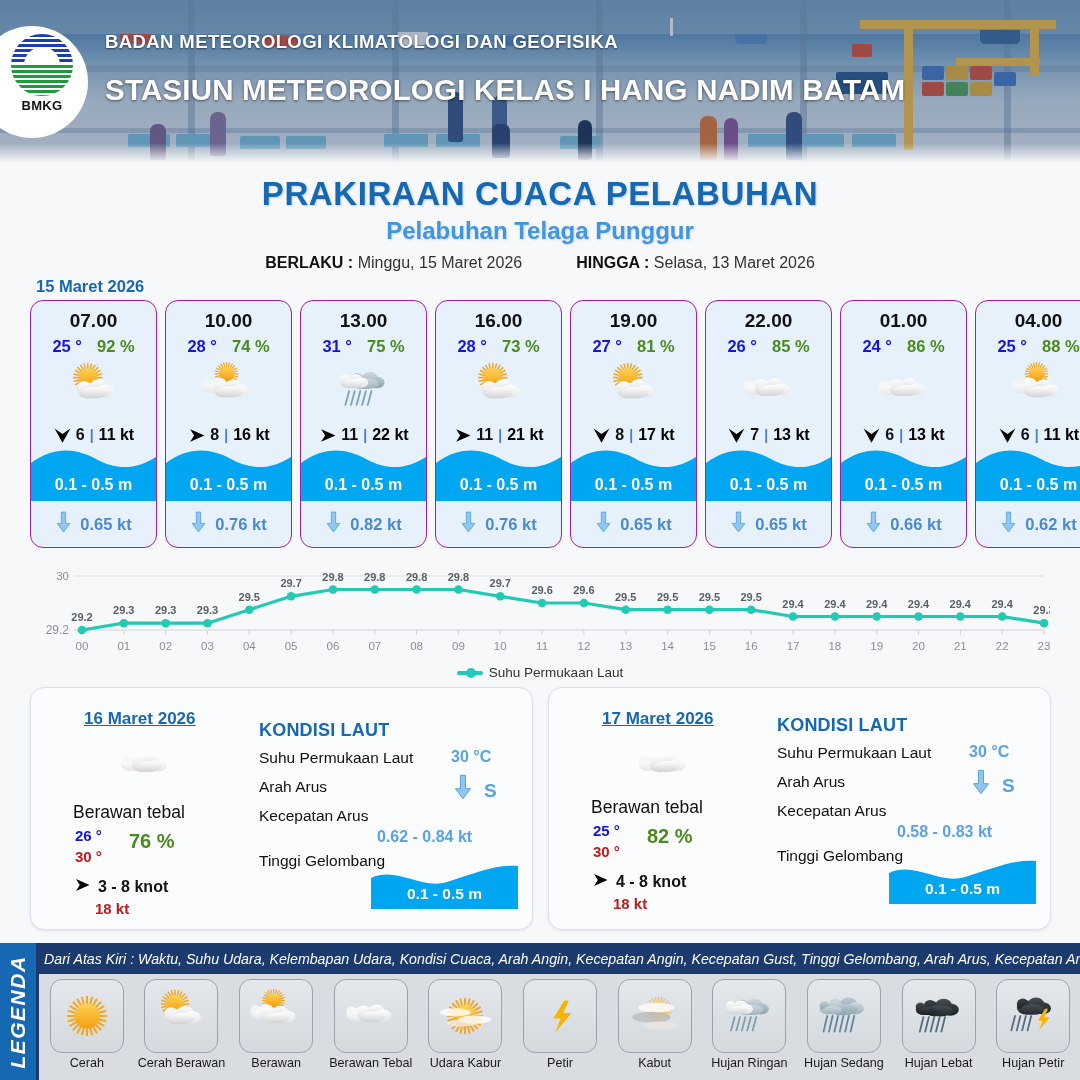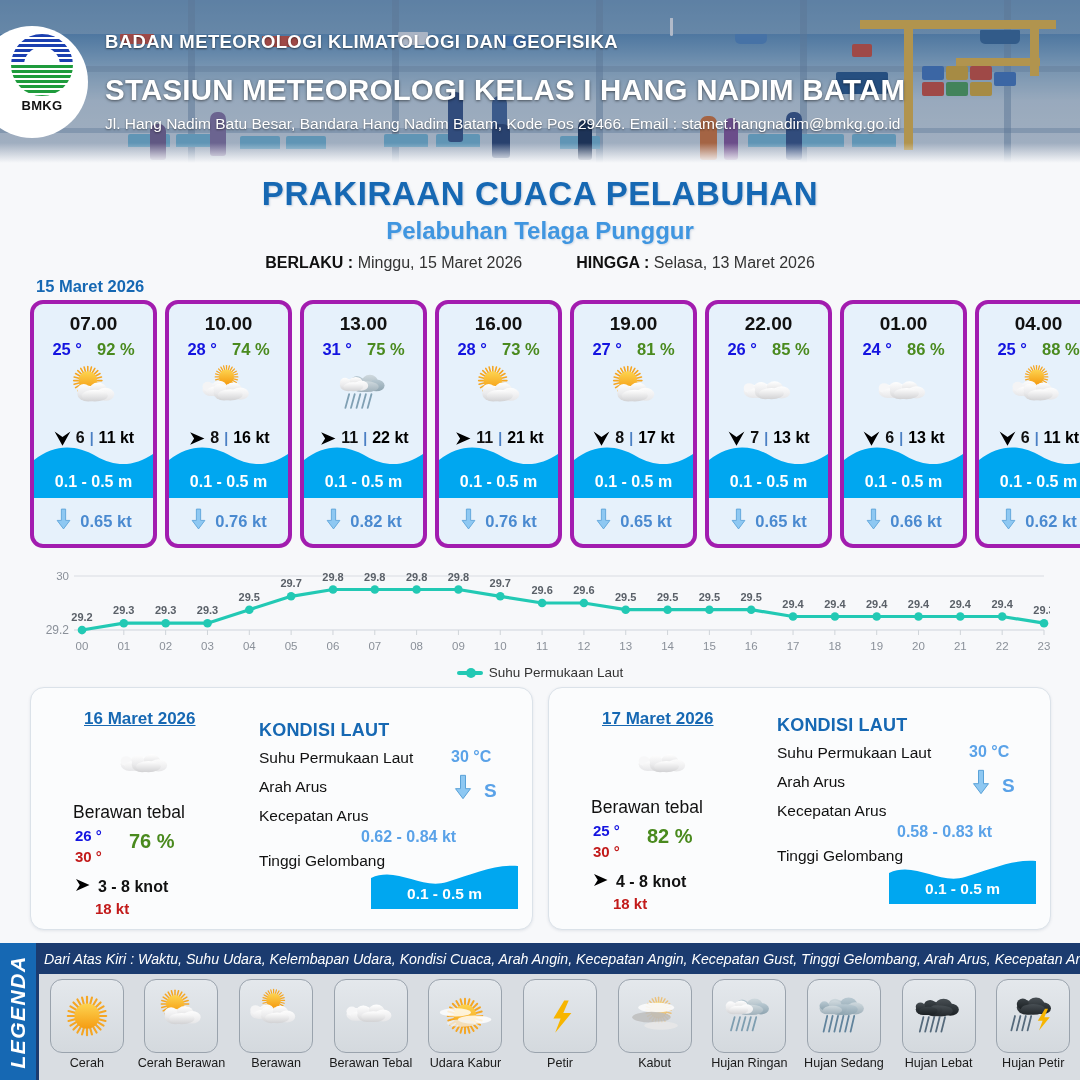--- a/index.html
+++ b/index.html
@@ -56,21 +56,21 @@
   .t-sub  { font:bold 24px "Liberation Sans",sans-serif; color:#4096e0; margin-top:4px;
             text-shadow:1px 1px 2px rgba(160,180,205,.45); }
   .t-row { margin-top:9px; font-size:16px; color:#222; display:flex; justify-content:center; gap:54px; }
   .t-row b { font-weight:bold; color:#111; }
   .t-row span.v { font-weight:normal; color:#333; }
 
   
   .date-lbl { position:absolute; left:36px; top:277px; font:bold 16.5px "Liberation Sans",sans-serif;
               color:#1668b3; }
   .cards { position:absolute; left:30px; top:300px; display:flex; gap:8px; }
-  .card { width:127px; height:248px; background:#e6f1fb; border:4px solid #a21caf;
+  .card { width:127px; height:248px; background:#e6f1fb; border:1px solid #a21caf;
           border-radius:13px; position:relative; overflow:hidden; }
   .c-time { text-align:center; font:bold 19px "Liberation Sans",sans-serif; color:#111; margin-top:9px; }
   .c-row2 { display:flex; justify-content:center; gap:15px; margin-top:5px; }
   .c-temp { font:bold 16.5px "Liberation Sans",sans-serif; color:#1414e0; }
   .c-hum  { font:bold 16.5px "Liberation Sans",sans-serif; color:#4a8a1e; }
   .c-icon { height:62px; display:flex; align-items:center; justify-content:center; margin-top:3px; }
   .c-wind { display:flex; align-items:center; justify-content:center; gap:5px; margin-top:5px; }
   .c-wdir { width:18px; height:18px; display:inline-block; }
   .c-wspd { font:bold 16px "Liberation Sans",sans-serif; color:#111; }
   .c-bar  { font:bold 14px "Liberation Sans",sans-serif; color:#4a7fc4; }
@@ -205,21 +205,20 @@
       <div class="logo-top"></div>
       <div class="logo-bot"></div>
       <div class="logo-arc"></div>
     </div>
     <div class="logo-txt">BMKG</div>
   </div>
 
   <div class="hdr-text">
     <div class="hdr-l1">BADAN METEOROLOGI KLIMATOLOGI DAN GEOFISIKA</div>
     <div class="hdr-l2">STASIUN METEOROLOGI KELAS I HANG NADIM BATAM</div>
-    <div class="hdr-l3">Jl. Hang Nadim Batu Besar, Bandara Hang Nadim Batam, Kode Pos 29466. Email : stamet.hangnadim@bmkg.go.id</div>
   </div>
 </div>
 
 <div class="title-wrap">
   <div class="t-main">PRAKIRAAN CUACA PELABUHAN</div>
   <div class="t-sub">Pelabuhan Telaga Punggur</div>
   <div class="t-row">
     <div>
       <b>BERLAKU :</b>
       <span class="v">Minggu, 15 Maret 2026</span>
@@ -1129,21 +1128,21 @@
 
     <div class="sea-title" style="top:32px">KONDISI LAUT</div>
     <div class="sea-r" style="left:228px;top:61px">Suhu Permukaan Laut</div>
     <div class="sea-v" style="left:420px;top:60px">30 °C</div>
     <div class="sea-r" style="left:228px;top:90px">Arah Arus</div>
     <div class="cur-arrow" style="left:422px;top:86px"><svg width="20" height="26" viewBox="0 0 24 30">
     <path d="M9 1 L15 1 L15 17 L21 17 L12 29 L3 17 L9 17 Z" fill="#8ec8f2" stroke="#5aa2d8" stroke-width="1.2"></path>
         </svg></div>
     <div class="sea-v" style="left:453px;top:92px;font-size:19px">S</div>
     <div class="sea-r" style="left:228px;top:119px">Kecepatan Arus</div>
-    <div class="sea-v" style="left:330px;top:140px">0.62  - 0.84 kt</div>
+    <div class="sea-v" style="left:346px;top:140px">0.62  - 0.84 kt</div>
     <div class="sea-r" style="left:228px;top:164px">Tinggi Gelombang</div>
     <div class="sea-wave" style="top:176px">
       <svg width="147" height="45" viewBox="0 0 147 45" preserveAspectRatio="none">
         <path d="M0 14 C 26 2, 50 26, 76 18 C 102 10, 124 0, 147 2 L147 45 L0 45 Z" fill="#00a7f0"></path>
       </svg>
       <div class="sea-wave-txt">0.1 - 0.5 m</div>
     </div>
     </div>
     <div class="day">
     <div class="d-date">17 Maret 2026</div>

